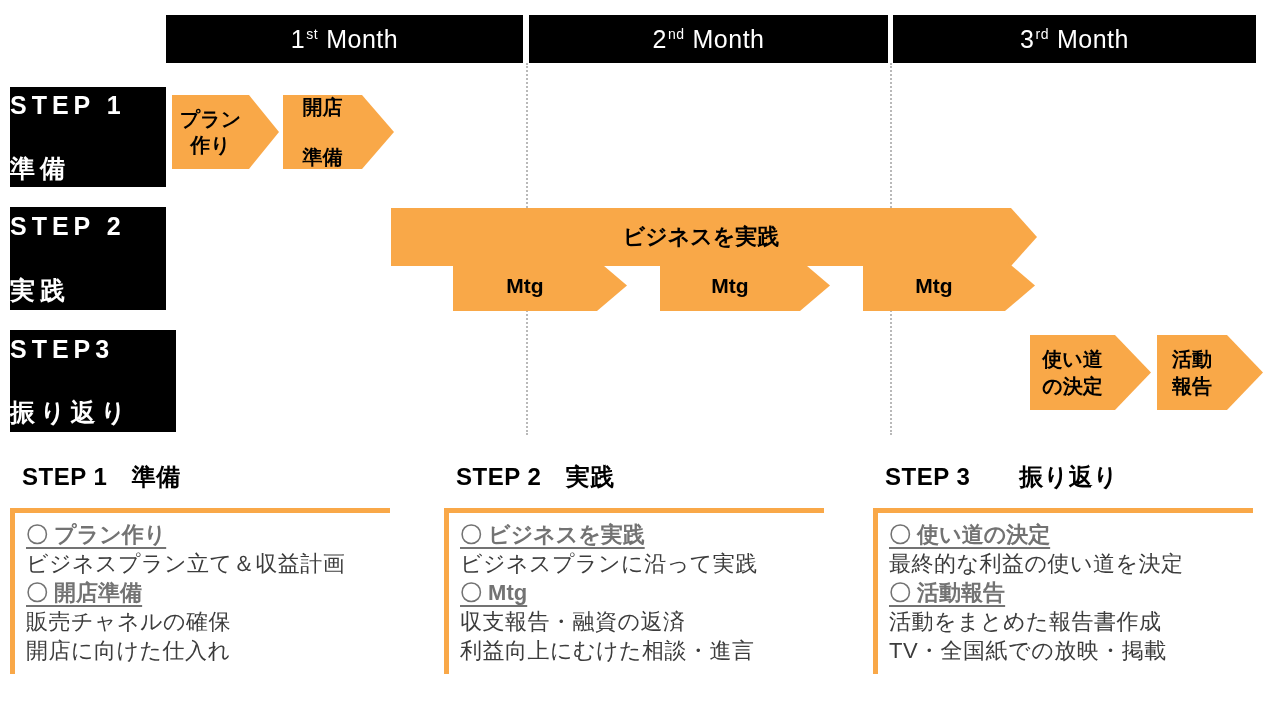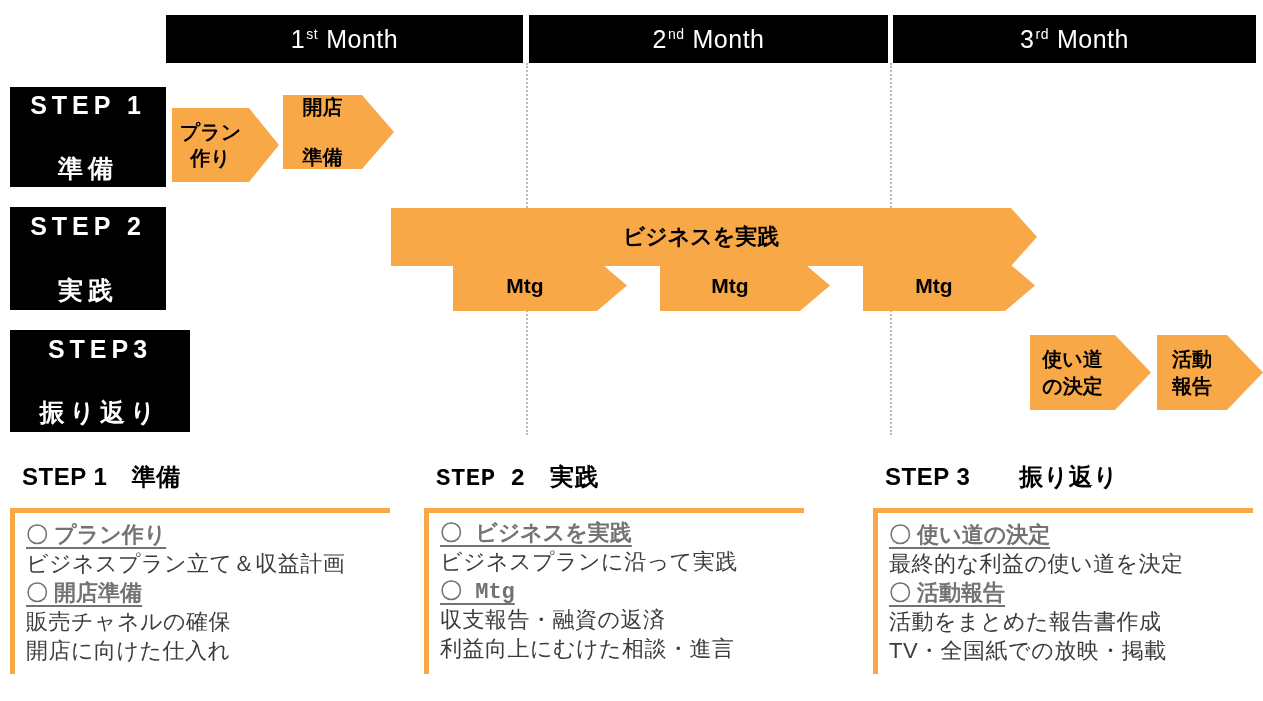--- a/index.html
+++ b/index.html
@@ -16,21 +16,21 @@
   .month-box sup{font-size:14px;line-height:0;margin:-10px 1px 0 1px;}
   .month-word{margin-left:7px;}
   
   .vdivider{
     position:absolute;top:63px;height:372px;width:0;
     border-left:2px dotted #b9b9b9;z-index:0;
   }
   
   .step-box{
     position:absolute;left:10px;width:156px;background:#000;color:#fff;
-    display:flex;flex-direction:column;align-items:center;justify-content:center;
+    display:flex;flex-direction:column;justify-content:center;
     font-weight:bold;z-index:1;gap:32px;
   }
   .step-box .l1{font-size:25px;letter-spacing:5px;line-height:1.25;}
   .step-box .l2{font-size:25px;letter-spacing:5px;line-height:1.25;}
   
   .chev{
     position:absolute;z-index:1;box-sizing:border-box;
     display:flex;flex-direction:column;align-items:center;justify-content:center;
     font-weight:bold;color:#000;text-align:center;
     padding-right:var(--tip);
@@ -77,26 +77,26 @@
   <div class="vdivider" style="left:890px;"></div>
 
   <div class="step-box" style="top:87px;height:100px;">
     <span class="l1">STEP 1</span>
     <span class="l2">準備</span>
   </div>
   <div class="step-box" style="top:207px;height:103px;">
     <span class="l1">STEP 2</span>
     <span class="l2">実践</span>
   </div>
-  <div class="step-box" style="top:330px;height:102px;width:180px;">
+  <div class="step-box" style="top:330px;height:102px;width:166px;">
     <span class="l1">STEP3</span>
     <span class="l2">振り返り</span>
   </div>
 
-  <div class="chev" style="left:172px;top:108px;width:107px;height:74px;--tip:30px;background:#F9A848;justify-content:center;">
+  <div class="chev" style="left:172px;top:95px;width:107px;height:74px;--tip:30px;background:#F9A848;justify-content:center;">
     <span class="cl">プラン</span>
     <span class="cl">作り</span>
   </div>
   <div class="chev" style="left:283px;top:95px;width:111px;height:74px;--tip:32px;background:#F9A848;gap:24px;">
     <span class="cl">開店</span>
     <span class="cl">準備</span>
   </div>
 
   <div class="chev chev-big" style="left:391px;top:208px;width:646px;height:58px;--tip:26px;background:#F9A848;">
     <span>ビジネスを実践</span>
@@ -124,21 +124,21 @@
     <div class="detail-title">STEP 1　準備</div>
     <div class="detail-box" style="border-color:#F9A848;">
       <div class="item-head">〇 プラン作り</div>
       <div class="item-line">ビジネスプラン立て＆収益計画</div>
       <div class="item-head">〇 開店準備</div>
       <div class="item-line">販売チャネルの確保</div>
       <div class="item-line">開店に向けた仕入れ</div>
     </div>
   </div>
 
-  <div class="detail-col" style="left:424px;width:380px;font-family:Liberation Mono, monospace;">
+  <div class="detail-col" style="left:444px;width:380px;">
     <div class="detail-title">STEP 2　実践</div>
     <div class="detail-box" style="border-color:#F9A848;">
       <div class="item-head">〇 ビジネスを実践</div>
       <div class="item-line">ビジネスプランに沿って実践</div>
       <div class="item-head">〇 Mtg</div>
       <div class="item-line">収支報告・融資の返済</div>
       <div class="item-line">利益向上にむけた相談・進言</div>
     </div>
   </div>
 

